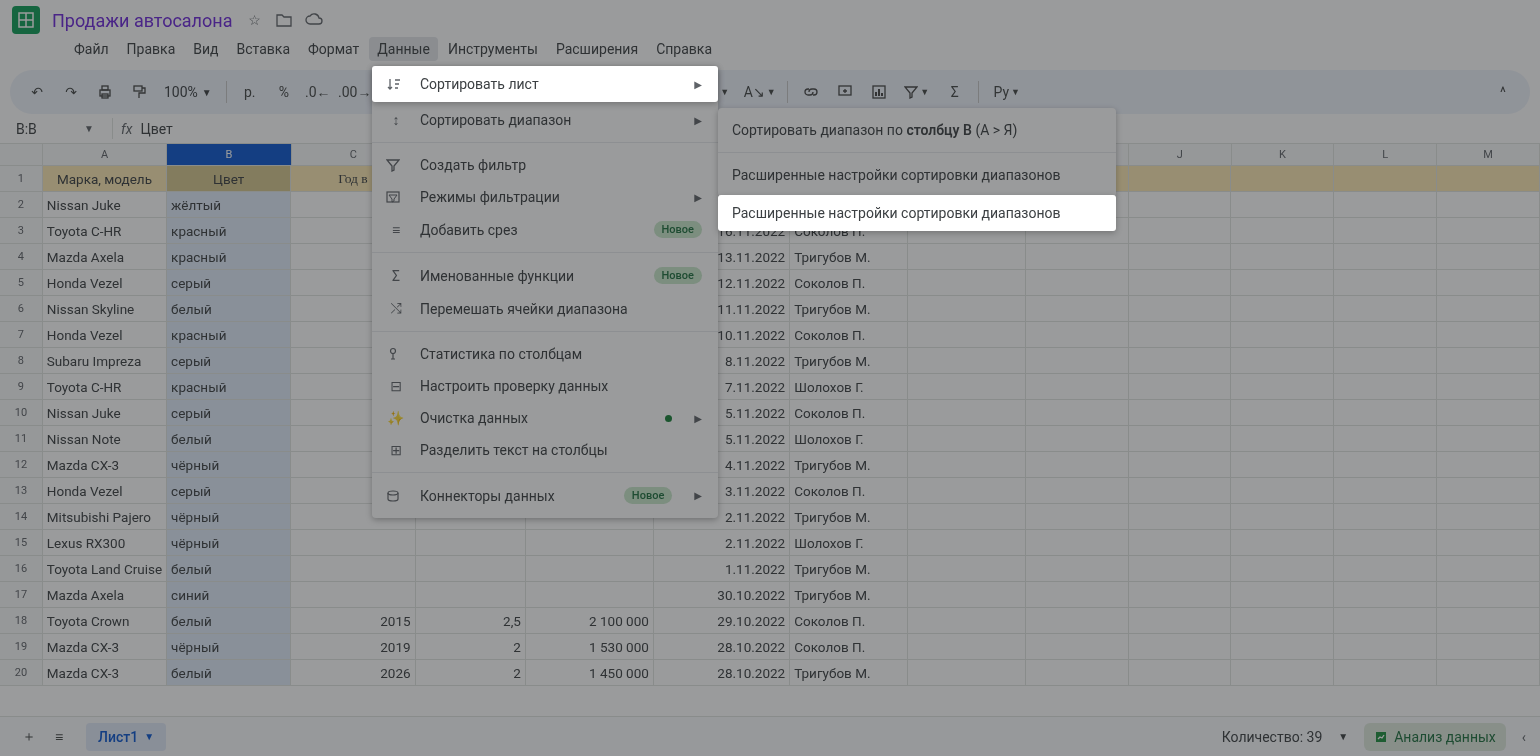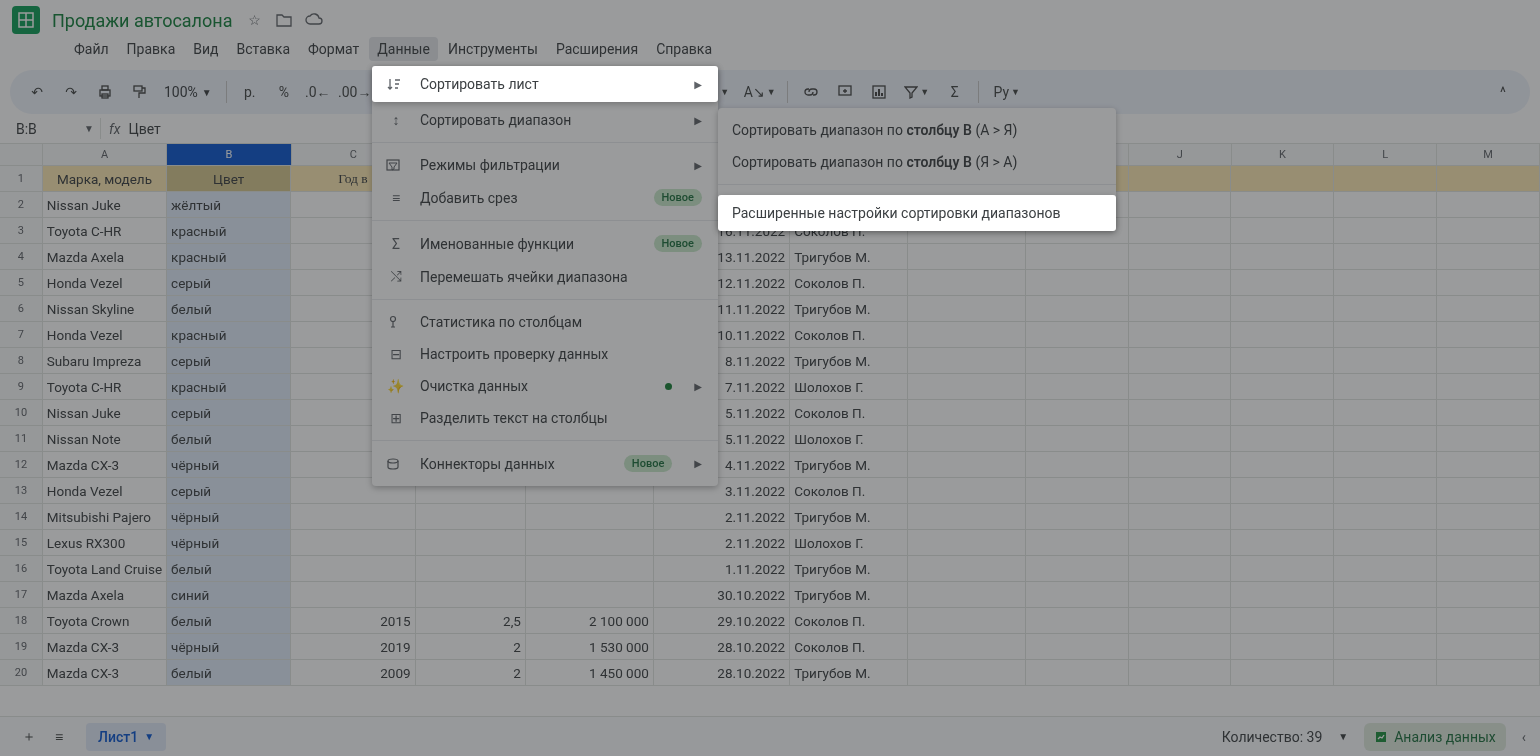--- a/index.html
+++ b/index.html
@@ -2,38 +2,38 @@
 <html><head>
 <meta charset="utf-8">
 <style>
 * { margin: 0; padding: 0; box-sizing: border-box; font-family: "Google Sans", Roboto, Arial, sans-serif; }
 html, body { width: 1540px; height: 756px; overflow: hidden; background: #fff; color: #3c4043; font-size: 14px; }
 
 .overlay { position: absolute; inset: 0; background: rgba(32,33,36,0.45); z-index: 50; pointer-events: none; }
 
 .titlebar { display: flex; align-items: center; padding: 6px 12px 0 12px; height: 34px; }
 .logo { width: 28px; height: 28px; background: #0f9d58; border-radius: 4px; display: flex; align-items: center; justify-content: center; color: #fff; font-weight: 600; font-size: 18px; margin-right: 12px; }
-.doc-title { font-size: 18px; color: #15803d; margin-right: 12px; }
+.doc-title { font-size: 18px; color: #6d28d9; margin-right: 12px; }
 .title-icon { width: 20px; height: 20px; margin-right: 10px; color: #5f6368; display: inline-flex; align-items: center; justify-content: center; }
 
 .right-title { margin-left: auto; display: flex; align-items: center; gap: 18px; }
 .share-btn { background: #e4eaf2; border-radius: 24px; padding: 9px 18px; color: #2c2c2c; display: flex; align-items: center; gap: 8px; font-weight: 500; }
 .avatar { width: 34px; height: 34px; border-radius: 50%; background: #b07a5a; }
 
 .menubar { display: flex; align-items: center; padding: 0 66px; height: 30px; gap: 2px; font-size: 14px; }
 .menu-item { padding: 4px 8px; border-radius: 4px; color: #3c4043; }
 .menu-item.active { background: #e3e6ea; }
 
 .toolbar { display: flex; align-items: center; padding: 0 12px; height: 44px; margin: 6px 10px 0 10px; background: #edf2fa; border-radius: 24px; gap: 4px; }
 .tool-btn { width: 30px; height: 30px; display: flex; align-items: center; justify-content: center; color: #444746; border-radius: 4px; }
 .tool-sep { width: 1px; height: 22px; background: #c7c7c7; margin: 0 4px; }
 .zoom { padding: 0 6px; display: flex; align-items: center; gap: 4px; }
 .toolbar-right { margin-left: auto; display: flex; align-items: center; gap: 10px; }
 
-.namebox-row { display: flex; align-items: center; padding: 4px 10px 4px 10px; height: 30px; border-bottom: 1px solid #e1e3e1; }
+.namebox-row { display: flex; align-items: center; padding: 4px 10px 4px 10px; height: 30px; border-bottom: 1px solid #e1e3e1; gap: 12px; }
 .namebox { width: 90px; padding: 2px 6px; display: flex; align-items: center; justify-content: space-between; }
 .fx-area { display: flex; align-items: center; gap: 8px; color: #5f6368; padding-left: 8px; border-left: 1px solid #e1e3e1; height: 100%; }
 .fx-area .text { color: #3c4043; font-style: italic; }
 
 .sheet { position: relative; height: 560px; overflow: hidden; }
 .col-headers { display: flex; height: 22px; background: #f8f9fa; border-bottom: 1px solid #e1e3e1; }
 .corner { width: 46px; border-right: 1px solid #e1e3e1; background: #f8f9fa; }
 .col-h { border-right: 1px solid #e1e3e1; text-align: center; font-size: 11px; color: #5f6368; line-height: 22px; }
 .col-h.sel { background: #0b57d0; color: #fff; }
 
@@ -527,21 +527,21 @@
         <div class="cell" style="width: 110px;"></div>
         <div class="cell" style="width: 110px;"></div>
         <div class="cell" style="width: 110px;"></div>
         <div class="cell" style="width: 110px;"></div>
         <div class="cell" style="width: 110px;"></div>
       </div>
       <div class="row">
         <div class="row-h">20</div>
         <div class="cell" style="width: 133px;">Mazda CX-3</div>
         <div class="cell sel-col" style="width: 133px;">белый</div>
-        <div class="cell num" style="width: 133px;">2009</div>
+        <div class="cell num" style="width: 133px;">2026</div>
         <div class="cell num" style="width: 118px;">2</div>
         <div class="cell num" style="width: 137px;">1 450 000</div>
         <div class="cell num" style="width: 146px;">28.10.2022</div>
         <div class="cell" style="width: 126px;">Тригубов М.</div>
         <div class="cell" style="width: 126px;"></div>
         <div class="cell" style="width: 110px;"></div>
         <div class="cell" style="width: 110px;"></div>
         <div class="cell" style="width: 110px;"></div>
         <div class="cell" style="width: 110px;"></div>
         <div class="cell" style="width: 110px;"></div>
@@ -598,20 +598,28 @@
   </div>
   <div class="dd-item">
     <span class="dd-icon">↕</span>
       <span>Сортировать диапазон</span>
       <span class="dd-arrow">▶</span>
   </div>
   <div class="dd-sep"></div>
   <div class="dd-item">
     <span class="dd-icon">
         <svg width="14" height="14" viewBox="0 0 14 14">
+          <path d="M1 2h12l-5 6v4l-2 1v-5z" fill="none" stroke="#5f6368" stroke-width="1.3"></path>
+        </svg>
+      </span>
+    <span>Создать фильтр</span>
+  </div>
+  <div class="dd-item">
+    <span class="dd-icon">
+        <svg width="14" height="14" viewBox="0 0 14 14">
           <rect x="1" y="2" width="12" height="10" fill="none" stroke="#5f6368" stroke-width="1.2"></rect>
           <path d="M3 5h8l-3 4v2l-2 1v-3z" fill="none" stroke="#5f6368"></path>
         </svg>
       </span>
     <span>Режимы фильтрации</span>
       <span class="dd-arrow">▶</span>
   </div>
   <div class="dd-item">
     <span class="dd-icon">≡</span>
       <span>Добавить срез</span>
@@ -662,20 +670,17 @@
     <span>Коннекторы данных</span>
     <span class="dd-badge">Новое</span>
       <span class="dd-arrow" style="margin-left:8px">▶</span>
   </div>
 </div>
 
 <div class="dropdown submenu-sort" style="z-index:40">
   <div class="dd-item">
     <span><span>Сортировать диапазон по </span><strong>столбцу B</strong><span> (А &gt; Я)</span></span>
   </div>
-  <div class="dd-item">
-    <span><span>Сортировать диапазон по </span><strong>столбцу B</strong><span> (Я &gt; А)</span></span>
-  </div>
   <div class="dd-sep"></div>
   <div class="dd-item">
     <span>Расширенные настройки сортировки диапазонов</span>
   </div>
 </div>
 
 </body></html>

